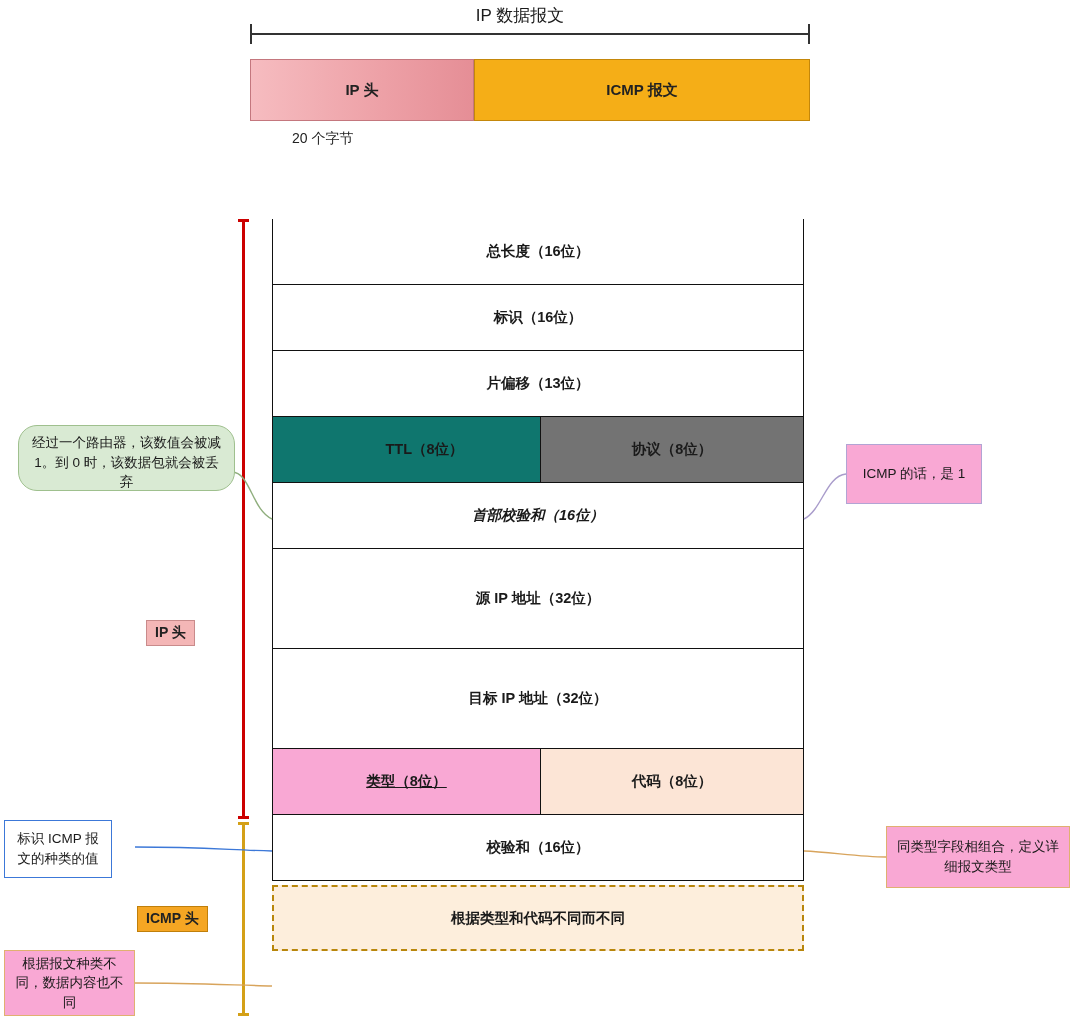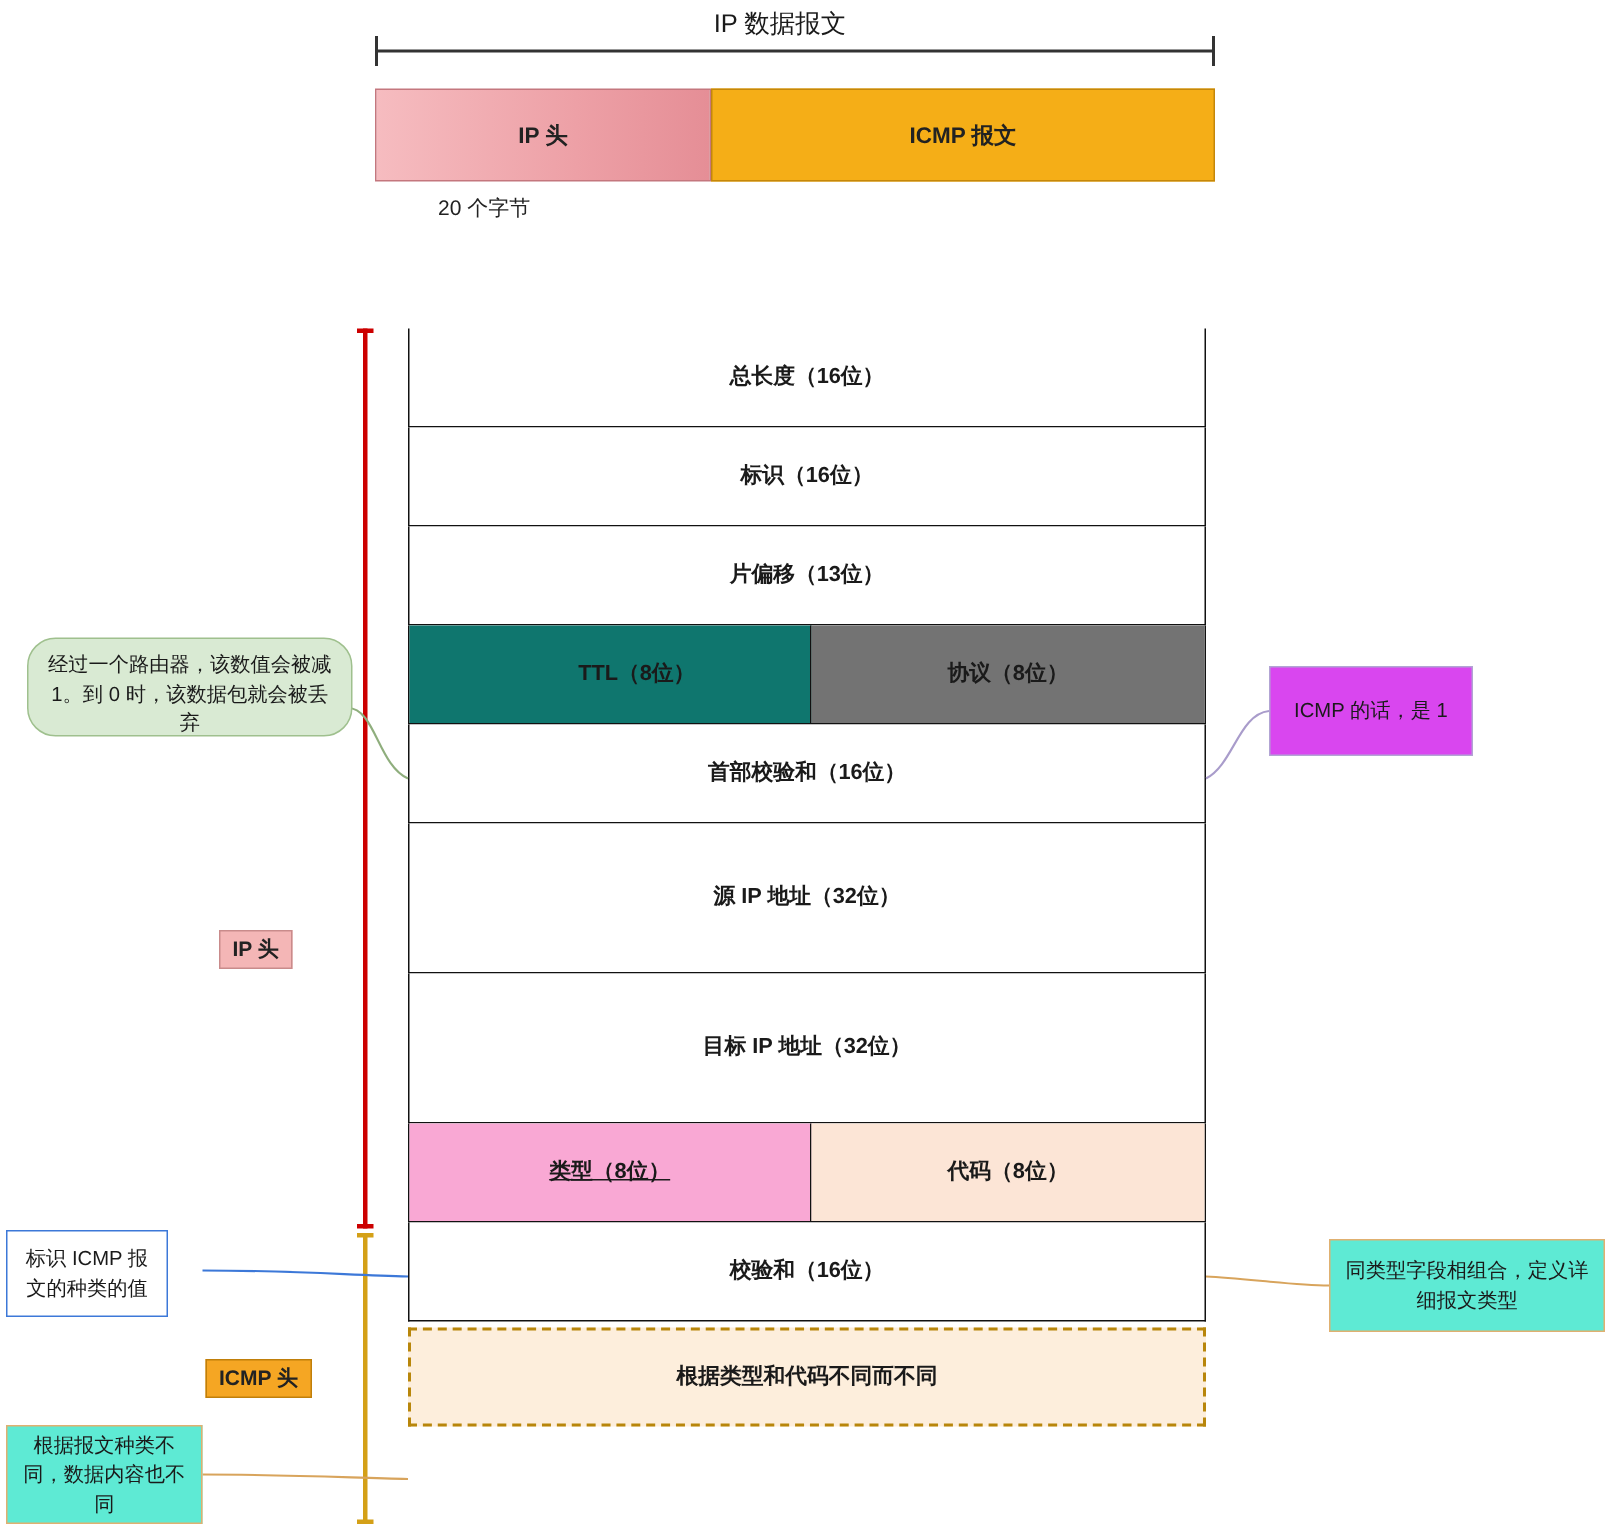--- a/index.html
+++ b/index.html
@@ -145,23 +145,23 @@
   .callout {
     position: absolute;
     box-sizing: border-box;
     font-size: 13.5px;
     line-height: 1.45;
     padding: 7px 9px;
     text-align: center;
     color: #1a1a1a;
   }
   .c-green { background: #d9ead3; border: 1px solid #9fc08e; }
-  .c-purple { background: #d946ef; border: 1px solid #b2a4d4; }
+  .c-purple { background: #f9a8d4; border: 1px solid #b2a4d4; }
   .c-blue { background: #ffffff; border: 1px solid #3c78d8; color: #1a1a1a; }
-  .c-orange { background: #5eead4; border: 1px solid #e0b070; }
+  .c-orange { background: #f9a8d4; border: 1px solid #e0b070; }
 
   svg.lines {
     position: absolute;
     left: 0; top: 0;
     width: 1080px;
     height: 1018px;
     pointer-events: none;
   }
 </style>
 </head>
@@ -198,21 +198,21 @@
     <div class="row h2">
       <div class="cell" style="flex:1;">片偏移（13位）</div>
     </div>
 
     <div class="row h2">
       <div class="cell div ttl" style="width:268px;">TTL（8位）</div>
       <div class="cell proto" style="flex:1;">协议（8位）</div>
     </div>
 
     <div class="row h2">
-      <div class="cell" style="flex:1;">首部校验和（16位）</div>
+      <div class="cell" style="flex:1;font-style:italic;">首部校验和（16位）</div>
     </div>
 
     <div class="row" style="height:100px;">
       <div class="cell" style="flex:1;">源 IP 地址（32位）</div>
     </div>
 
     <div class="row" style="height:100px;">
       <div class="cell" style="flex:1;">目标 IP 地址（32位）</div>
     </div>
 

